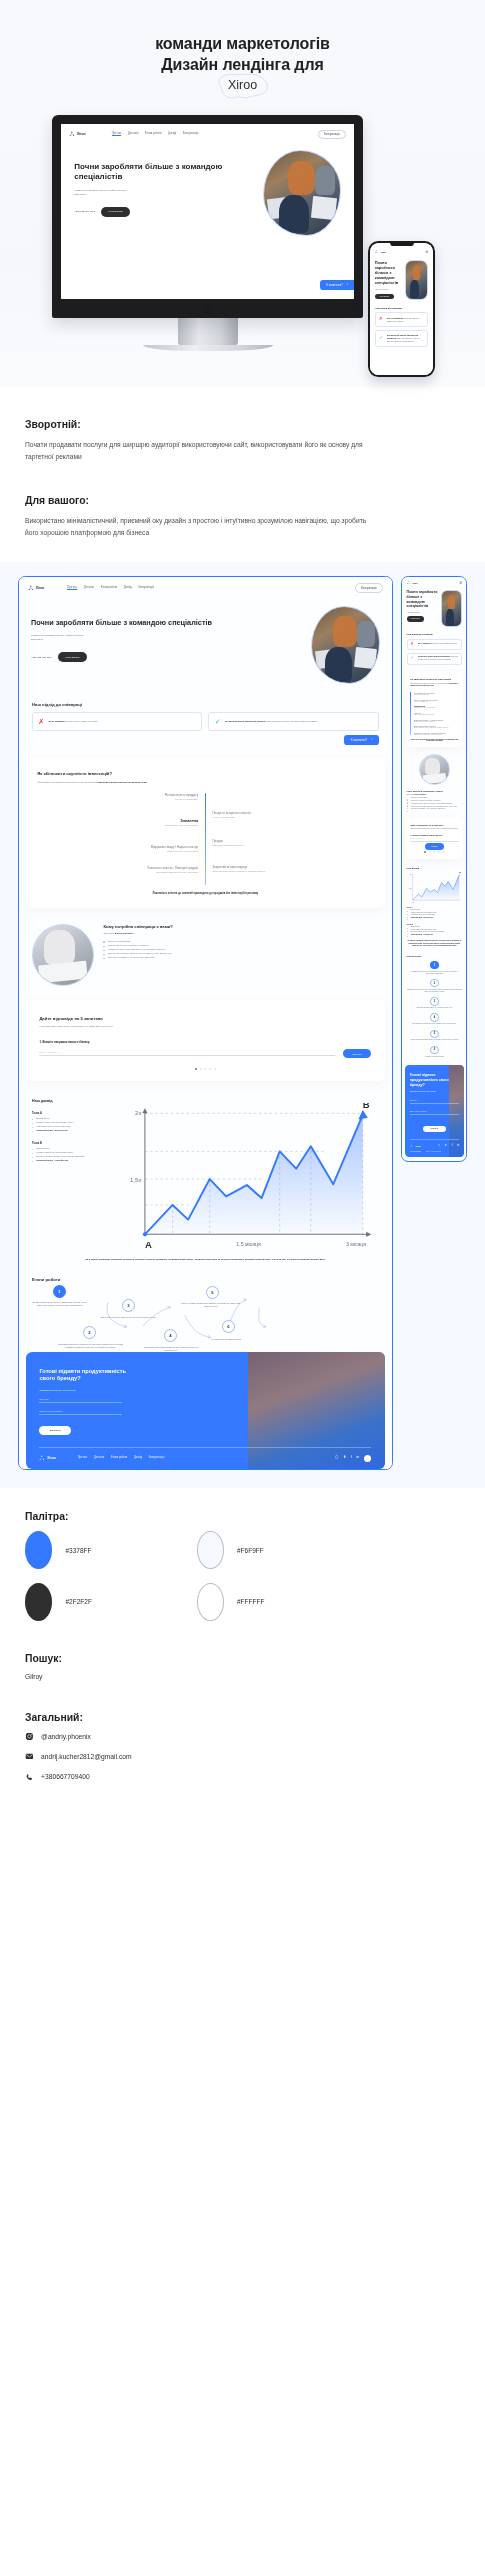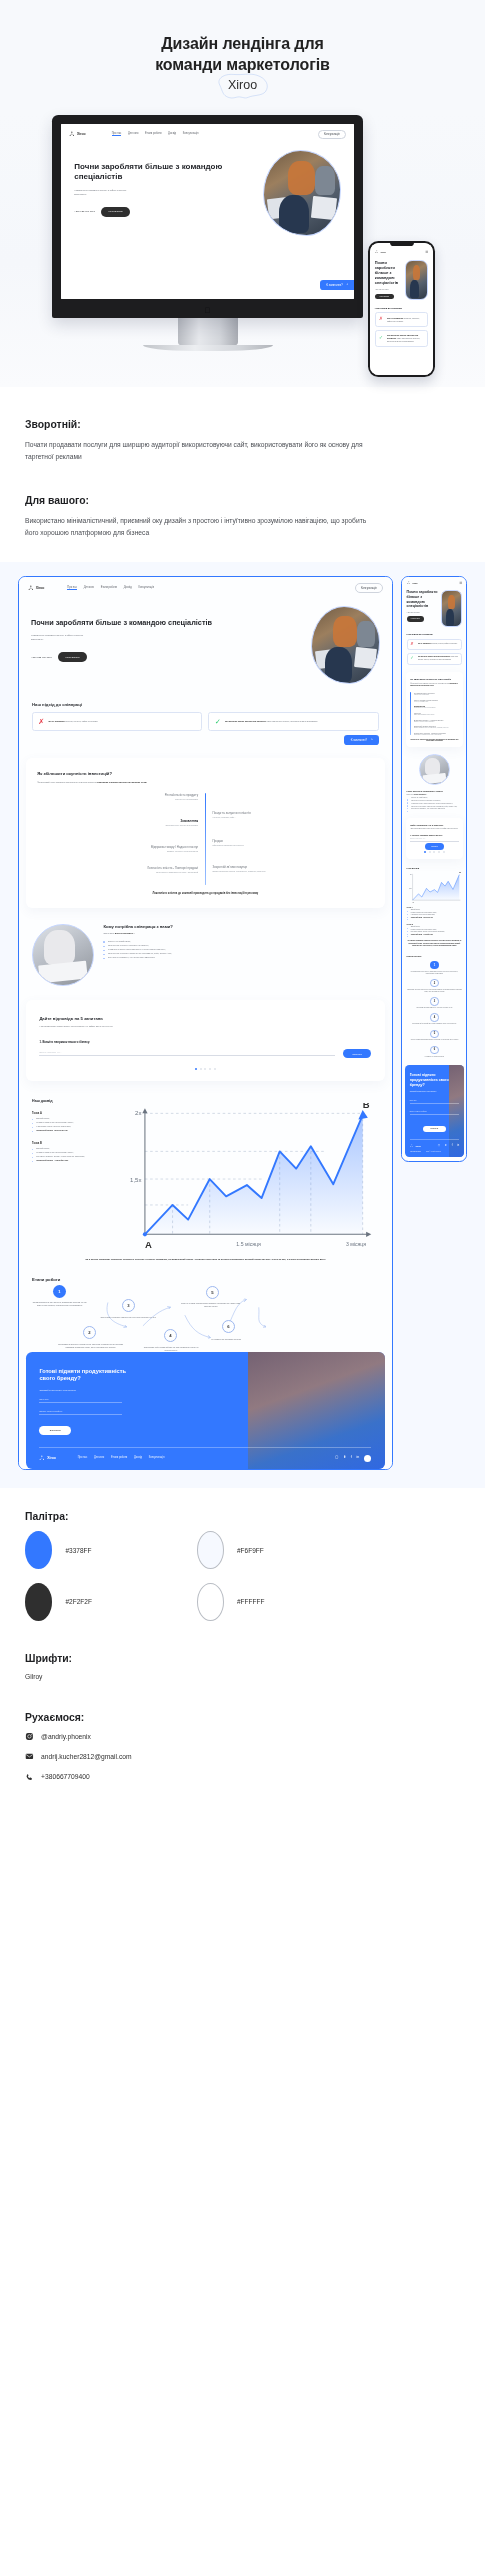--- a/index.html
+++ b/index.html
@@ -232,22 +232,22 @@
 
   svg.ico { display: block; }
 </style>
 </head>
 <body>
 
 <div class="page">
 
   <div class="hero-title-band">
     <div class="hero-title">
+      <div>команди маркетологів</div>
       <div>Дизайн лендінга для</div>
-      <div>команди маркетологів</div>
     </div>
     <div class="xiroo-blob-wrap">
       <svg viewBox="0 0 140 70" preserveAspectRatio="none">
         <path d="M18,32 C10,16 28,4 50,6 C72,8 86,2 104,8 C126,15 134,34 124,48 C116,59 96,56 84,62 C74,67 68,58 56,62 C42,67 30,60 26,52 C23,46 22,41 18,32 Z" fill="none" stroke="#9db8ef" stroke-width="0.9"></path>
       </svg>
       <span class="xiroo-word">Xiroo</span>
     </div>
   </div>
 
   <div class="device-band">
@@ -874,27 +874,27 @@
       </div>
       <div class="sw">
         <div class="sw-dot b" style="background:#FFFFFF"></div>
         <div class="sw-hex">#FFFFFF</div>
       </div>
     </div>
   </div>
 
   <div class="gap-l"></div>
   <div class="section">
-    <div class="sec-title">Шрифти:</div>
+    <div class="sec-title">Пошук:</div>
     <div class="font-name">Gilroy</div>
   </div>
 
   <div class="gap-l"></div>
   <div class="section">
-    <div class="sec-title">Рухаємося:</div>
+    <div class="sec-title">Загальний:</div>
 
     <div class="contact-row">
       <span class="ci">
         <svg class="ico" width="8.8" height="8.8" viewBox="0 0 24 24">
           <rect x="2.5" y="2.5" width="19" height="19" rx="5.5" fill="#2f2f2f"></rect>
           <circle cx="12" cy="12" r="4.6" fill="none" stroke="#fff" stroke-width="1.8"></circle>
           <circle cx="17.4" cy="6.6" r="1.25" fill="#fff"></circle>
         </svg>
       </span>
       <span class="contact-txt">@andriy.phoenix</span>

